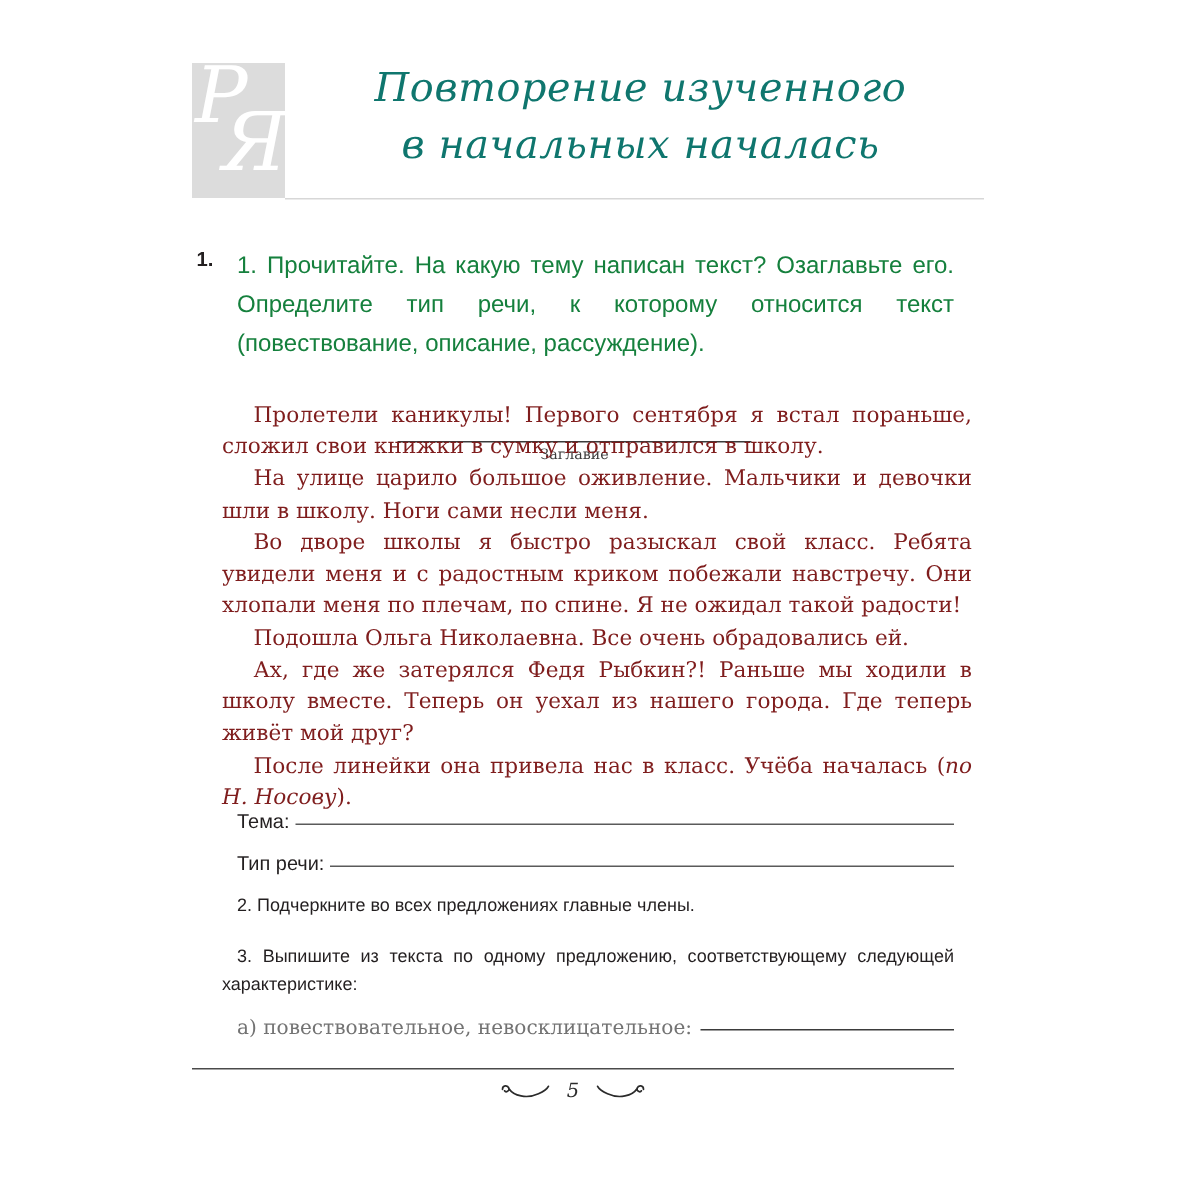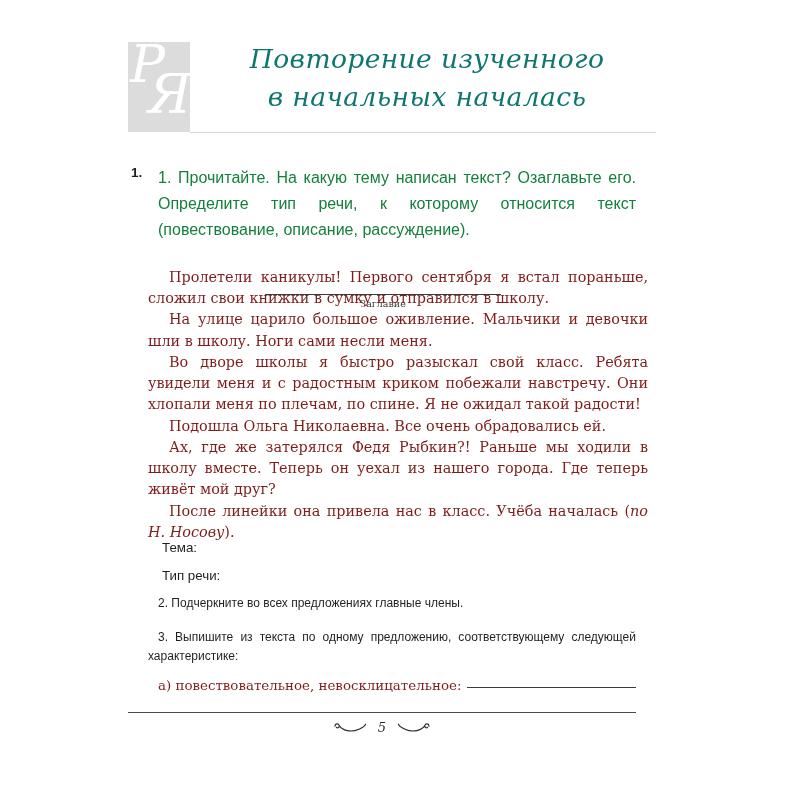--- a/index.html
+++ b/index.html
@@ -146,21 +146,20 @@
     font-style: italic;
   }
 
   
   .answer-row {
     position: absolute;
     left: 158px;
     width: 478px;
     display: flex;
     align-items: baseline;
-    flex-direction: column;
   }
   .answer-row .lbl {
     font-size: 13.3px;
     color: #231f20;
     white-space: nowrap;
   }
   .answer-row .rule {
     flex: 1;
     height: 1px;
     background: #5a5a5a;
@@ -191,21 +190,21 @@
 
   .subitem-row {
     position: absolute;
     left: 158px;
     top: 678px;
     width: 478px;
     display: flex;
     align-items: baseline;
     font-family: "DejaVu Serif", "Liberation Serif", serif;
     font-size: 13.4px;
-    color: #7f1d1d;
+    color: #737373;
   }
   .subitem-row .rule {
     flex: 1;
     height: 1px;
     background: #3b3b3b;
     margin-left: 6px;
     position: relative;
     top: -2px;
   }
 

